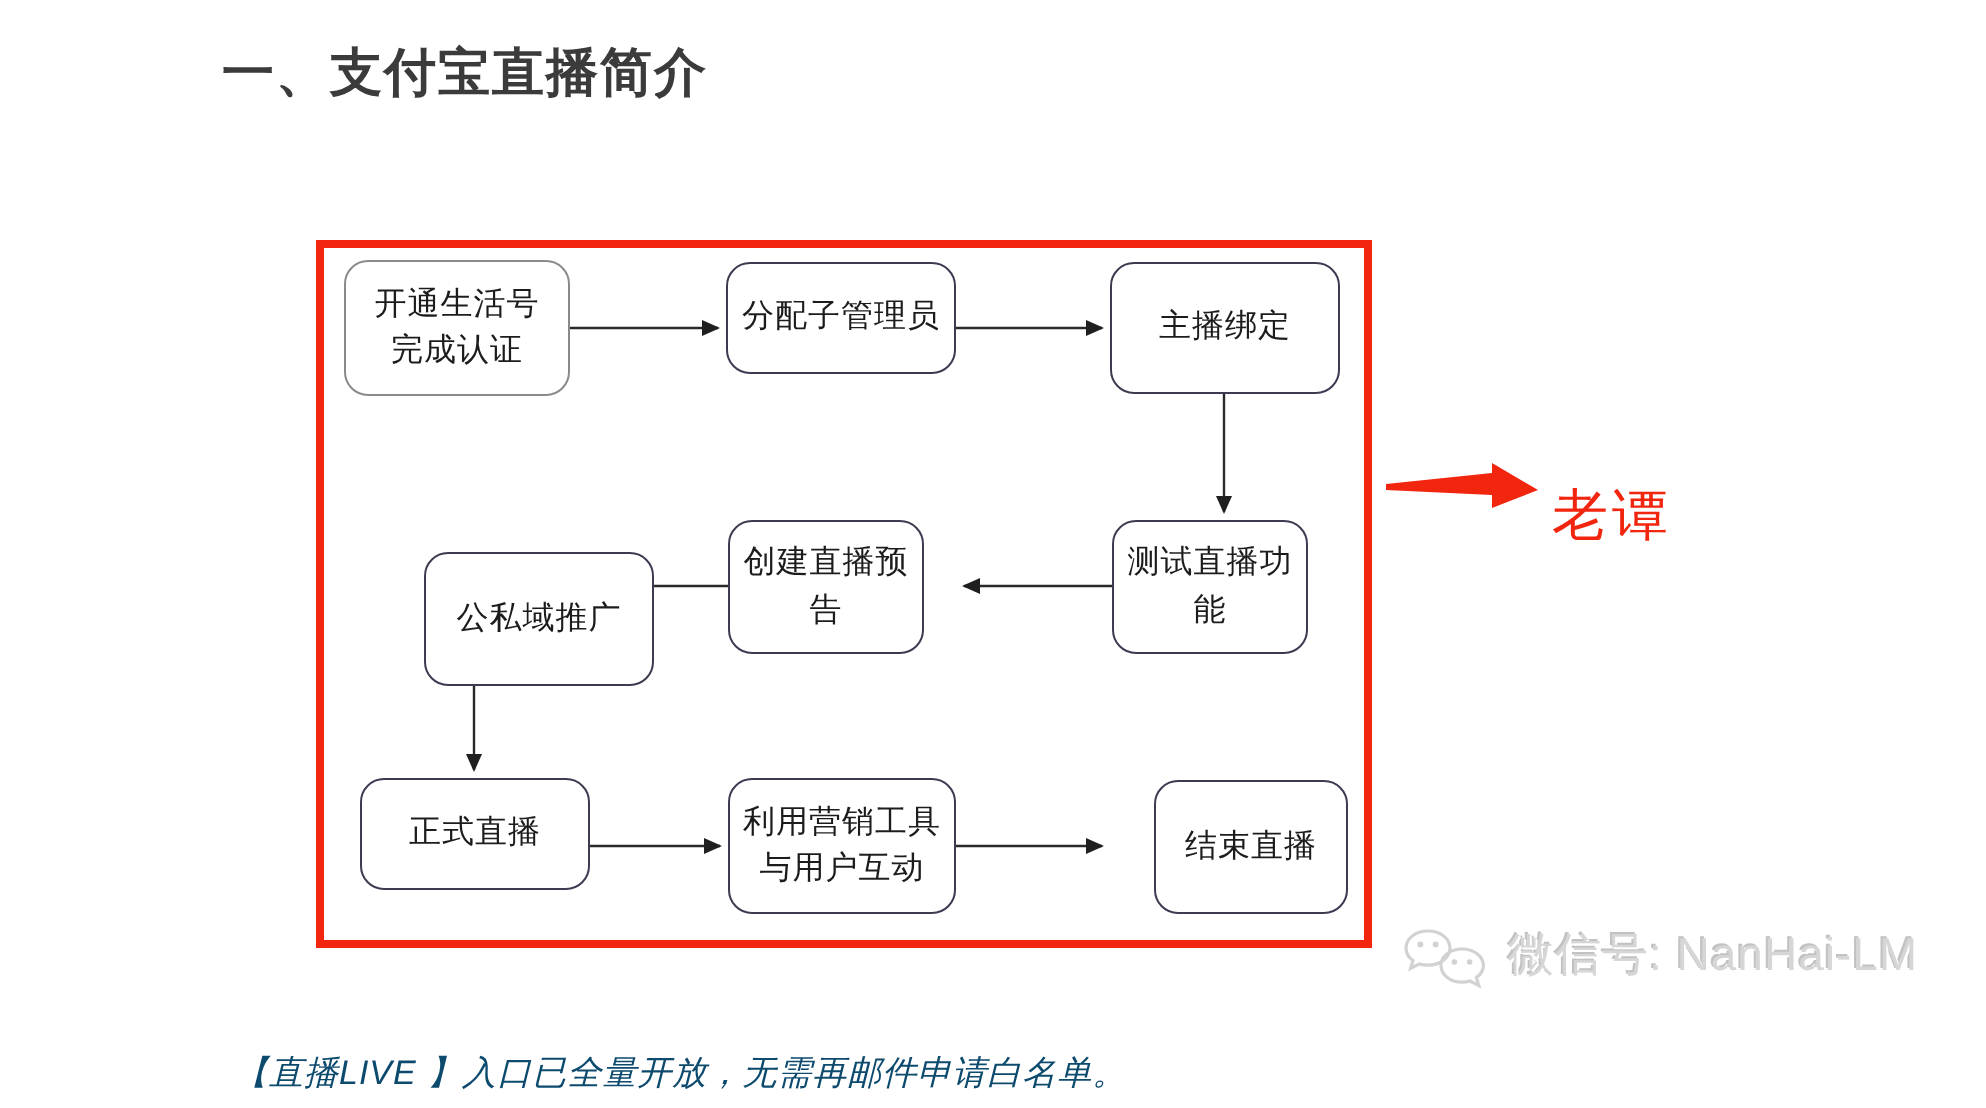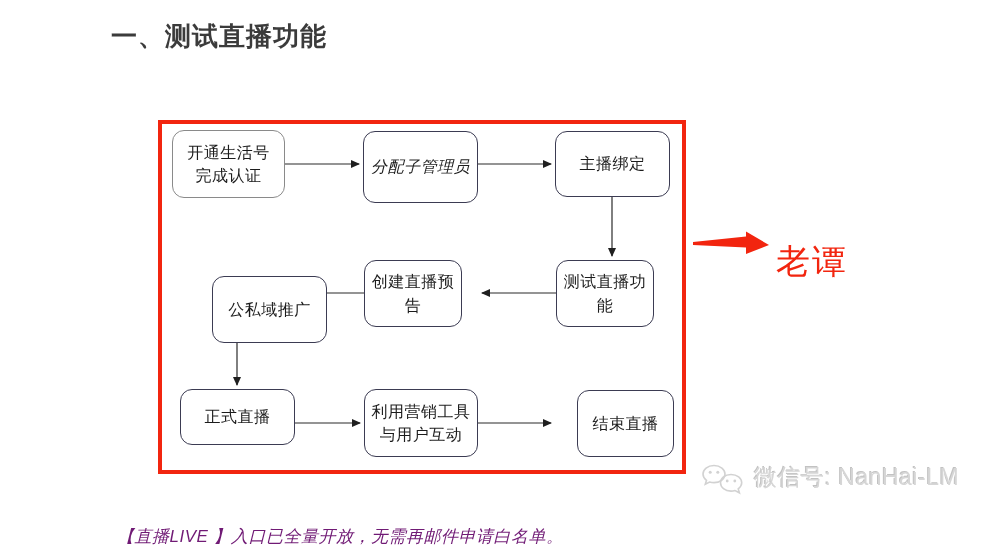--- a/index.html
+++ b/index.html
@@ -40,66 +40,66 @@
     border: 1px solid #3b3b52;
     border-radius: 12px;
     font-size: 16px;
     line-height: 1.45;
     color: #1c1c1c;
     white-space: pre-line;
     letter-spacing: 0.5px;
   }
   .flow-node.sharp { border-radius: 12px; border-color: #8a8a8a; }
   .node-1 { left: 172px; top: 130px; width: 113px; height: 68px; }
-  .node-2 { left: 363px; top: 131px; width: 115px; height: 72px; font-style: italic; }
+  .node-2 { left: 363px; top: 131px; width: 115px; height: 56px; }
   .node-3 { left: 555px; top: 131px; width: 115px; height: 66px; }
   .node-4 { left: 180px; top: 276px; width: 115px; height: 67px; margin-left: 32px; }
   .node-5 { left: 364px; top: 260px; width: 98px; height: 67px; }
   .node-6 { left: 556px; top: 260px; width: 98px; height: 67px; }
   .node-7 { left: 180px; top: 389px; width: 115px; height: 56px; }
   .node-8 { left: 364px; top: 389px; width: 114px; height: 68px; }
   .node-9 { left: 577px; top: 390px; width: 97px; height: 67px; }
   .annotation-arrow {
     position: absolute;
     left: 688px; top: 228px;
     width: 90px; height: 32px;
     pointer-events: none;
   }
   .annotation-label {
     position: absolute;
     left: 776px; top: 239px;
-    font-size: 34px;
+    font-size: 28px;
     color: #f2250f;
     letter-spacing: 2px;
   }
   .footer-caption {
     position: absolute;
     left: 117px; top: 525px;
     font-size: 17px;
     font-style: italic;
-    color: #701a75;
+    color: #0c4a6e;
     letter-spacing: 0.5px;
   }
   .watermark {
     position: absolute;
     left: 700px; top: 462px;
     display: flex;
     gap: 8px;
   }
   .watermark-text {
     font-size: 23px;
     color: #d6d6d6;
     text-shadow: 1px 1px 0 #ffffff, -1px -1px 0 #c2c2c2;
     letter-spacing: 0.5px;
   }
 </style>
 </head>
 <body>
 
-<div class="page-title">一、测试直播功能</div>
+<div class="page-title">一、支付宝直播简介</div>
 
 <div class="frame"></div>
 
 <svg class="connector-layer" width="993" height="554" viewBox="0 0 993 554" xmlns="http://www.w3.org/2000/svg">
   <defs>
     <marker id="ah" markerWidth="9" markerHeight="8" refX="8" refY="4" orient="auto" markerUnits="userSpaceOnUse">
       <path d="M0,0 L9,4 L0,8 Z" fill="#1f1f1f"></path>
     </marker>
   </defs>
   <g stroke="#2a2a2a" stroke-width="1.2" fill="none">

